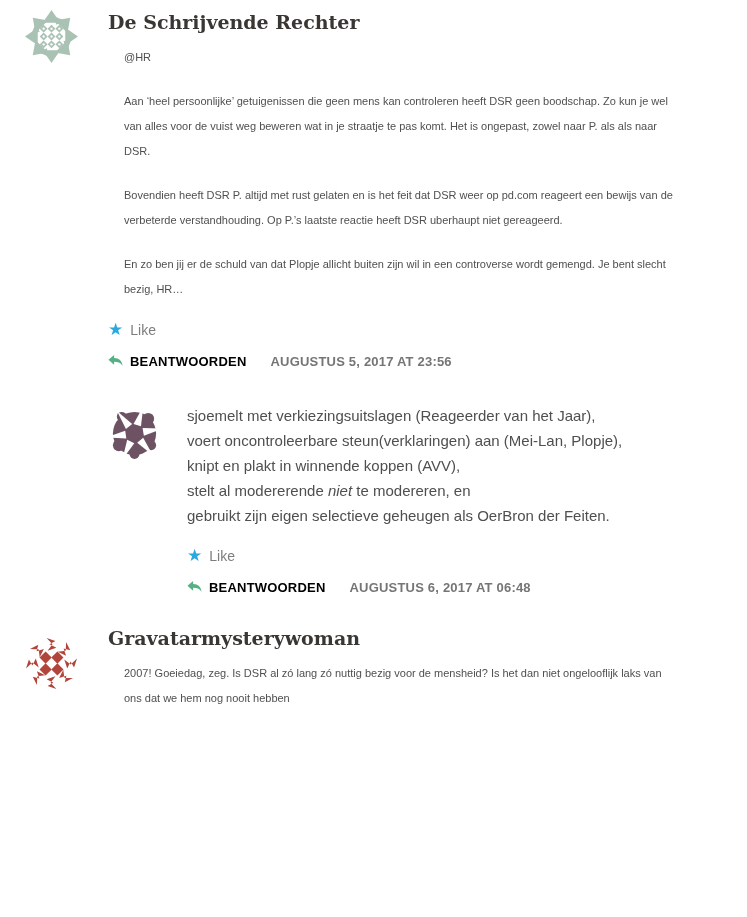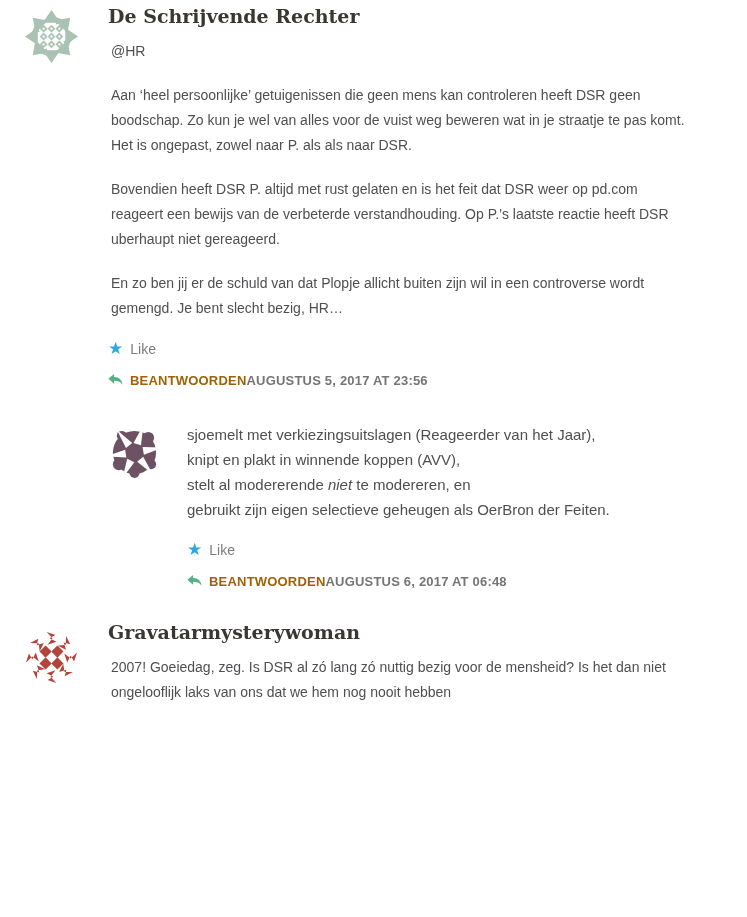--- a/index.html
+++ b/index.html
@@ -9,47 +9,47 @@
     font-family:"Liberation Sans", sans-serif;
     color:#4f4f51;
   }
   .comments{position:absolute;left:0;top:0;width:747px;}
   .comment{position:relative;}
   .avatar{position:absolute;display:block;width:53px;height:53px;}
   .depth-1 > .avatar{left:25px;top:10px;}
   .depth-1 > .body{margin-left:108px;width:584px;}
   .depth-2 > .avatar{left:108px;top:4px;}
   .depth-2 > .body{margin-left:187px;width:505px;}
-  .comment.first{padding-top:3px;}
+  .comment.first{padding-top:9px;}
   .comment.reply{margin-top:34px;}
   .comment.last{margin-top:32px;}
   .author{
     font-family:"DejaVu Serif", serif;
     font-weight:700;font-size:19px;line-height:1.25;
     color:#3a3633;margin:0 0 10px;
   }
   .depth-1.first .author{padding-top:2px;}
-  .body p{margin:0 3px 19px;font-size:14px;line-height:25px;}
+  .body p{margin:0 16px 19px;font-size:11px;line-height:25px;}
   .body .list-block{margin:0 0 19px;font-size:15px;line-height:25px;}
   .list-block .list-line{white-space:nowrap;}
   .like-row{
     display:flex;align-items:center;gap:7px;
     margin:3px 0 0;color:#7d7d7d;font-size:14px;line-height:18px;
     cursor:pointer;width:max-content;
   }
   .star-icon{color:#2aa9e0;font-size:17px;line-height:1;}
   .meta-row{display:flex;align-items:center;margin-top:15px;}
   .reply-btn{
     display:flex;align-items:center;gap:7px;
-    color:#a16207;font-weight:700;font-size:13px;letter-spacing:.2px;
+    color:#000000;font-weight:700;font-size:13px;letter-spacing:.2px;
     cursor:pointer;
   }
   .meta-date{
     color:#757575;font-weight:700;font-size:13px;letter-spacing:.2px;
-    margin-left:0;
+    margin-left:24px;
   }
   .it{font-style:italic;}
 </style>
 </head>
 <body>
 
 <svg width="0" height="0" style="position:absolute">
   <defs>
     <path id="g-shard" d="M0,-27 L9,-14 L-9,-14 Z"></path>
     <path id="g-notch" d="M0,-13 L5.5,-20 L-5.5,-20 Z"></path>
@@ -142,20 +142,21 @@
             <use href="#m-notch" transform="rotate(205)"></use>
             <use href="#m-notch" transform="rotate(262)"></use>
             <use href="#m-notch" transform="rotate(322)"></use>
           </g>
         </g>
       </svg>
     </span>
     <div class="body">
       <div class="list-block">
         <div class="list-line">sjoemelt met verkiezingsuitslagen (Reageerder van het Jaar),</div>
+        <div class="list-line">voert oncontroleerbare steun(verklaringen) aan (Mei-Lan, Plopje),</div>
         <div class="list-line">knipt en plakt in winnende koppen (AVV),</div>
         <div class="list-line"><span>stelt al modererende </span><span class="it">niet</span><span> te modereren, en</span></div>
         <div class="list-line">gebruikt zijn eigen selectieve geheugen als OerBron der Feiten.</div>
       </div>
       <div class="like-row">
         <span class="star-icon">★</span>
         <span>Like</span>
       </div>
       <div class="meta-row">
         <span class="reply-btn">

